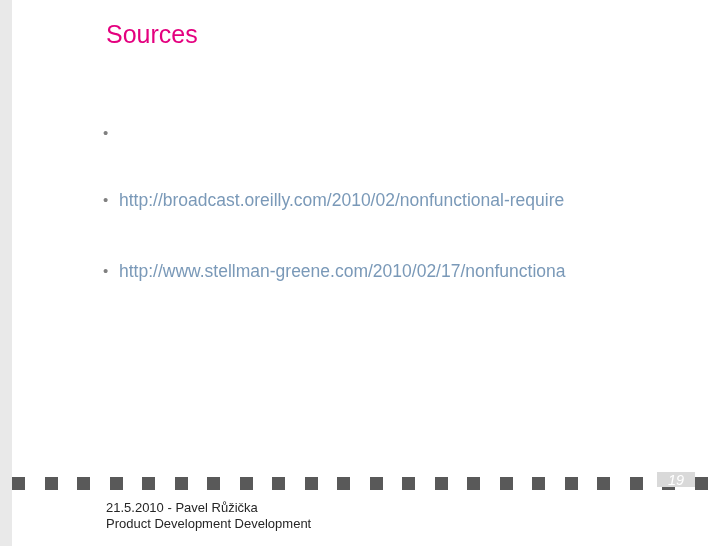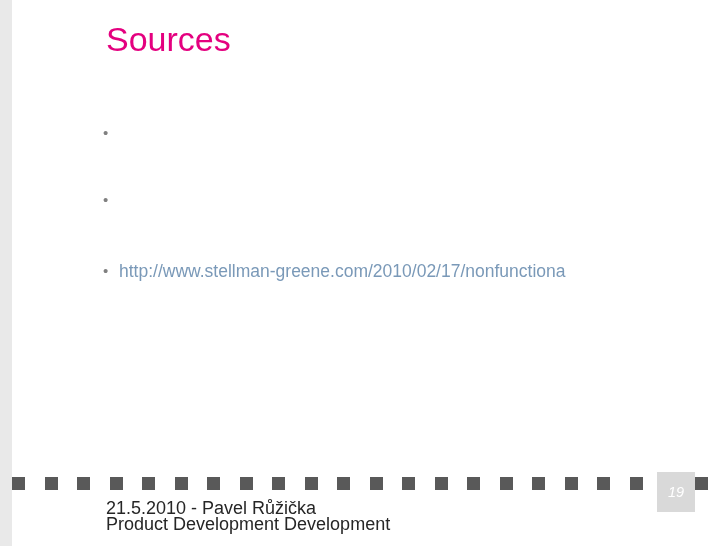--- a/index.html
+++ b/index.html
@@ -25,21 +25,21 @@
     left: 0;
     top: 0;
     width: 12px;
     height: 546px;
     background: #e9e9e9;
   }
   .title {
     position: absolute;
     left: 106px;
     top: 20px;
-    font-size: 34px;
+    font-size: 25px;
     color: #e4007f;
     font-weight: normal;
     letter-spacing: 0px;
     white-space: nowrap;
   }
   .bullets {
     position: absolute;
     left: 103px;
     top: 122px;
     width: 620px;
@@ -79,34 +79,34 @@
     top: 0;
     width: 13px;
     height: 13px;
     background: #595959;
   }
   .page-number-box {
     position: absolute;
     left: 657px;
     top: 472px;
     width: 38px;
-    height: 40px;
+    height: 15px;
     background: #d9d9d9;
     color: #ffffff;
     font-size: 14.5px;
     display: flex;
     align-items: center;
     justify-content: center;
     font-style: italic;
   }
   .footer {
     position: absolute;
     left: 106px;
     top: 500px;
-    font-size: 18px;
+    font-size: 13px;
     line-height: 16px;
     color: #262626;
   }
   .footer div { white-space: nowrap; }
 </style>
 </head>
 <body>
 
 <div class="slide">
 
@@ -117,20 +117,21 @@
   <div class="bullets">
 
     <div class="bullet-row">
       <span class="bullet-dot">•</span>
     </div>
 
     <div class="spacer-1"></div>
 
     <div class="bullet-row">
       <span class="bullet-dot">•</span>
+      <span class="bullet-text">http://broadcast.oreilly.com/2010/02/nonfunctional-require</span>
     </div>
 
     <div class="spacer-2"></div>
 
     <div class="bullet-row">
       <span class="bullet-dot">•</span>
       <span class="bullet-text">http://www.stellman-greene.com/2010/02/17/nonfunctiona</span>
     </div>
 
   </div>

